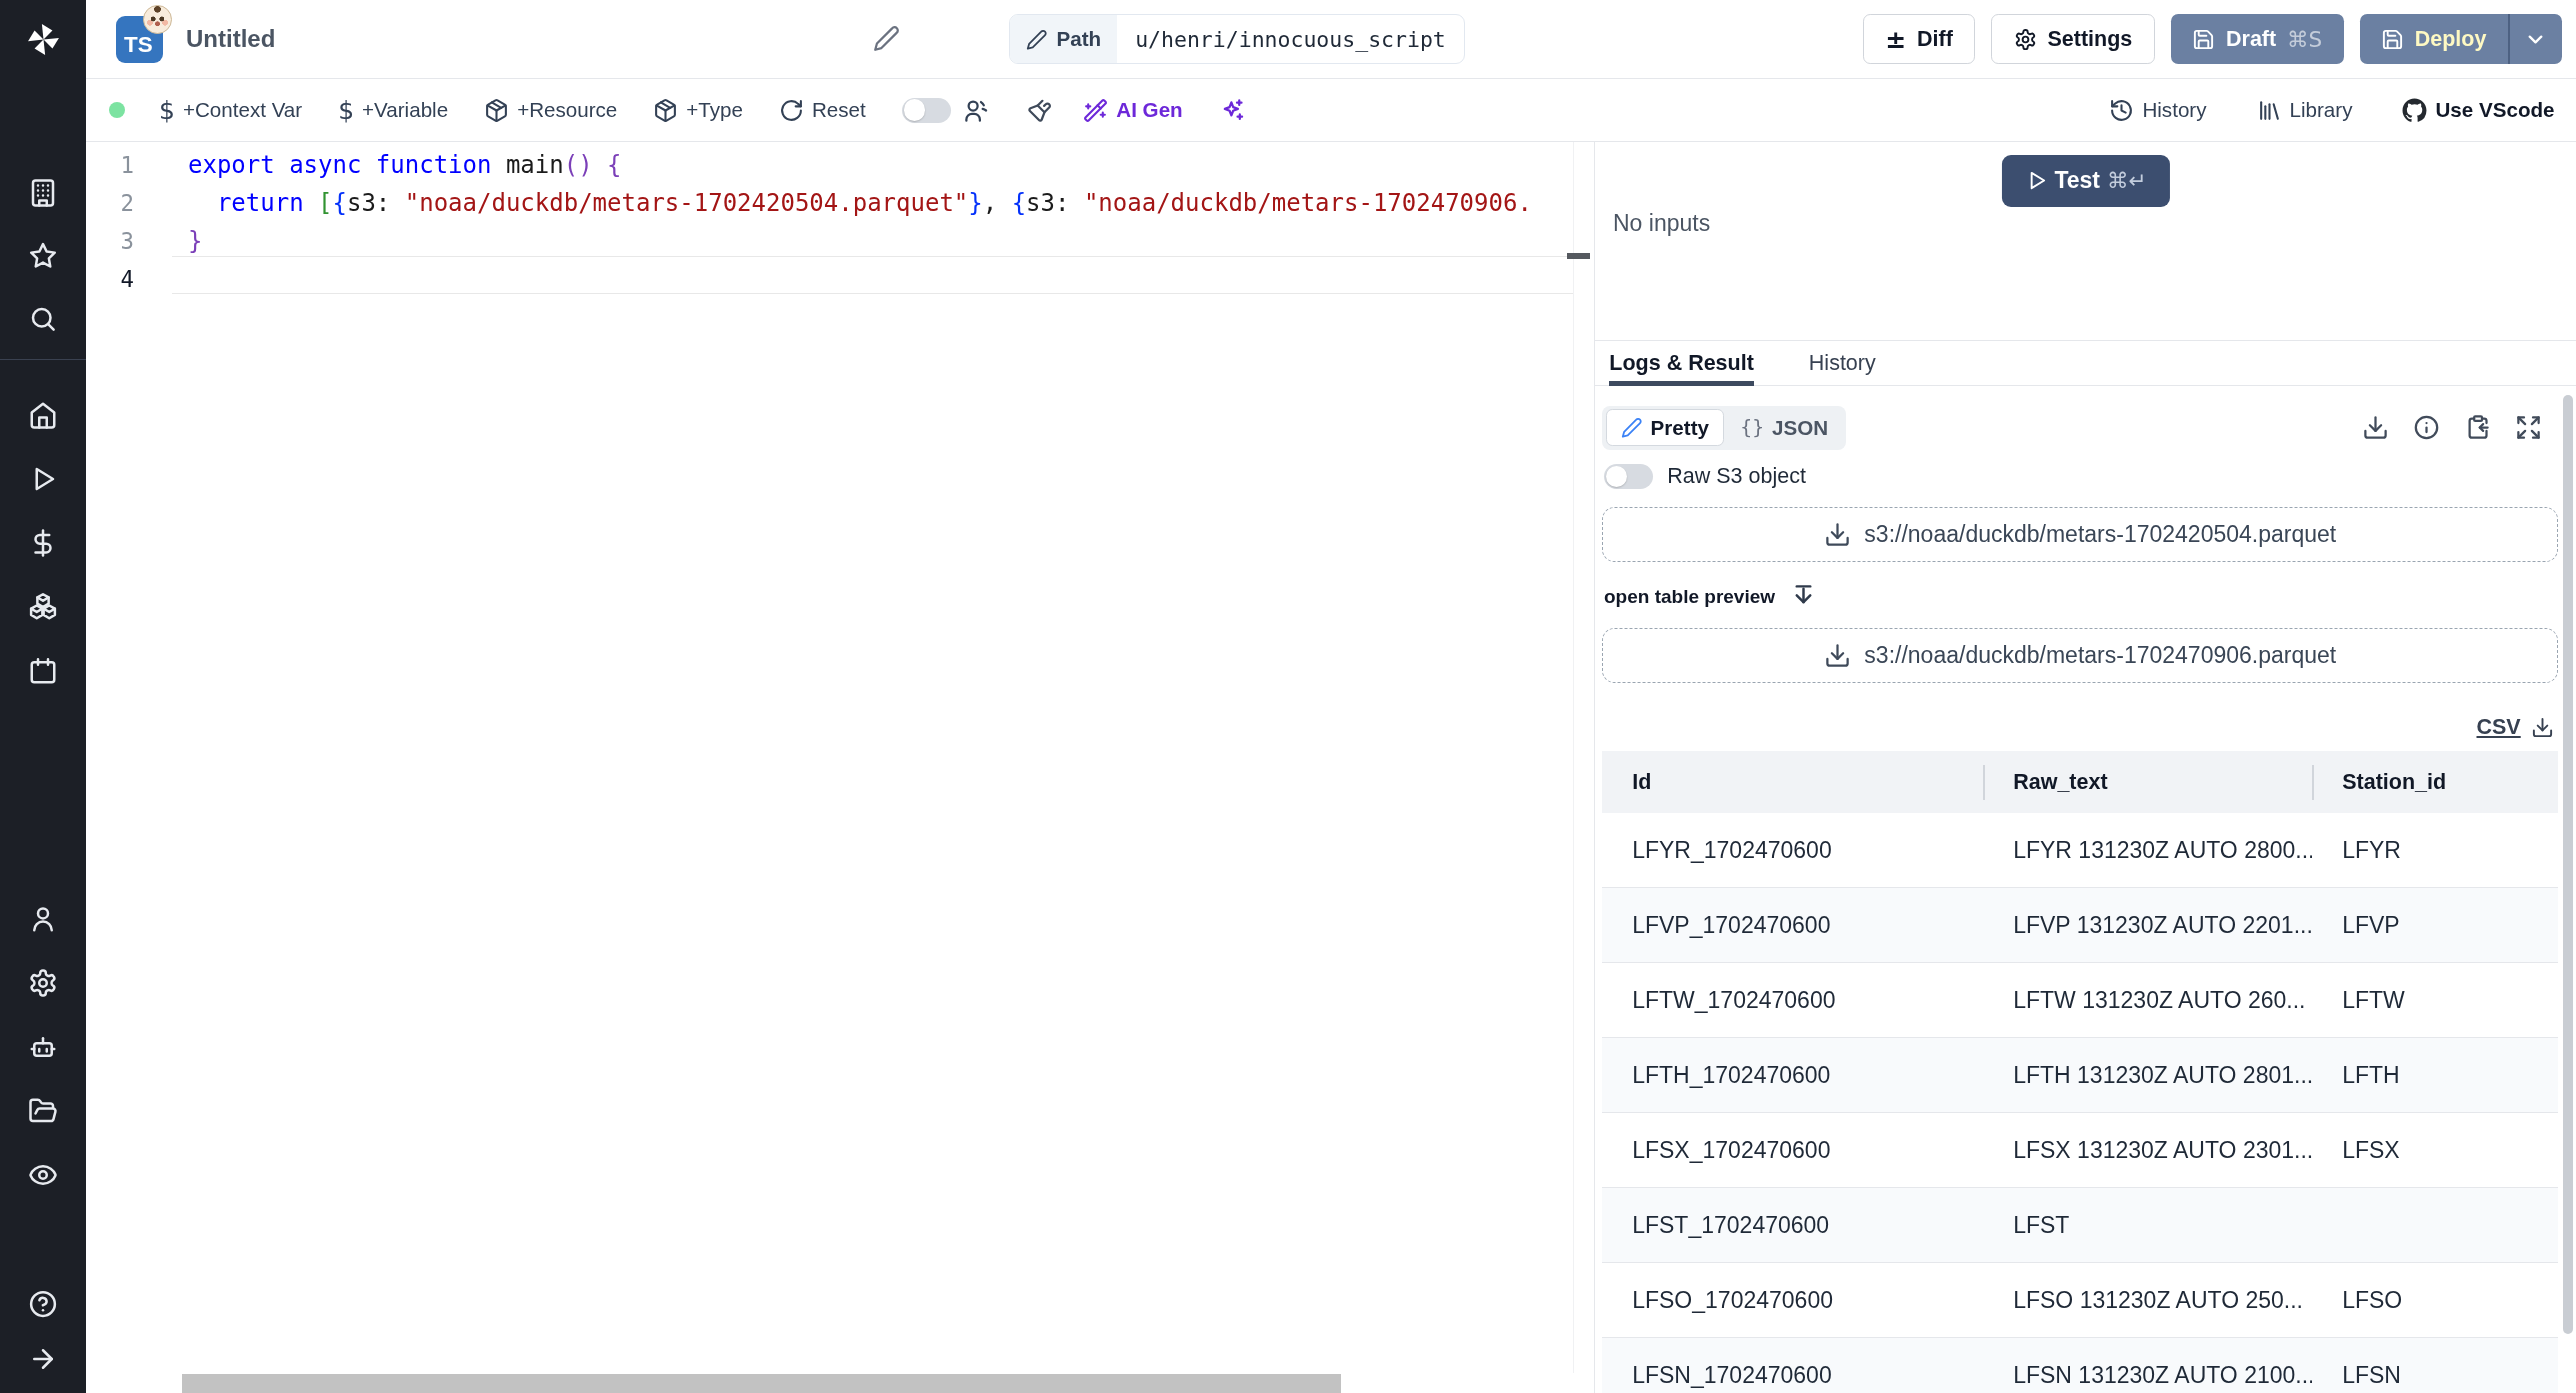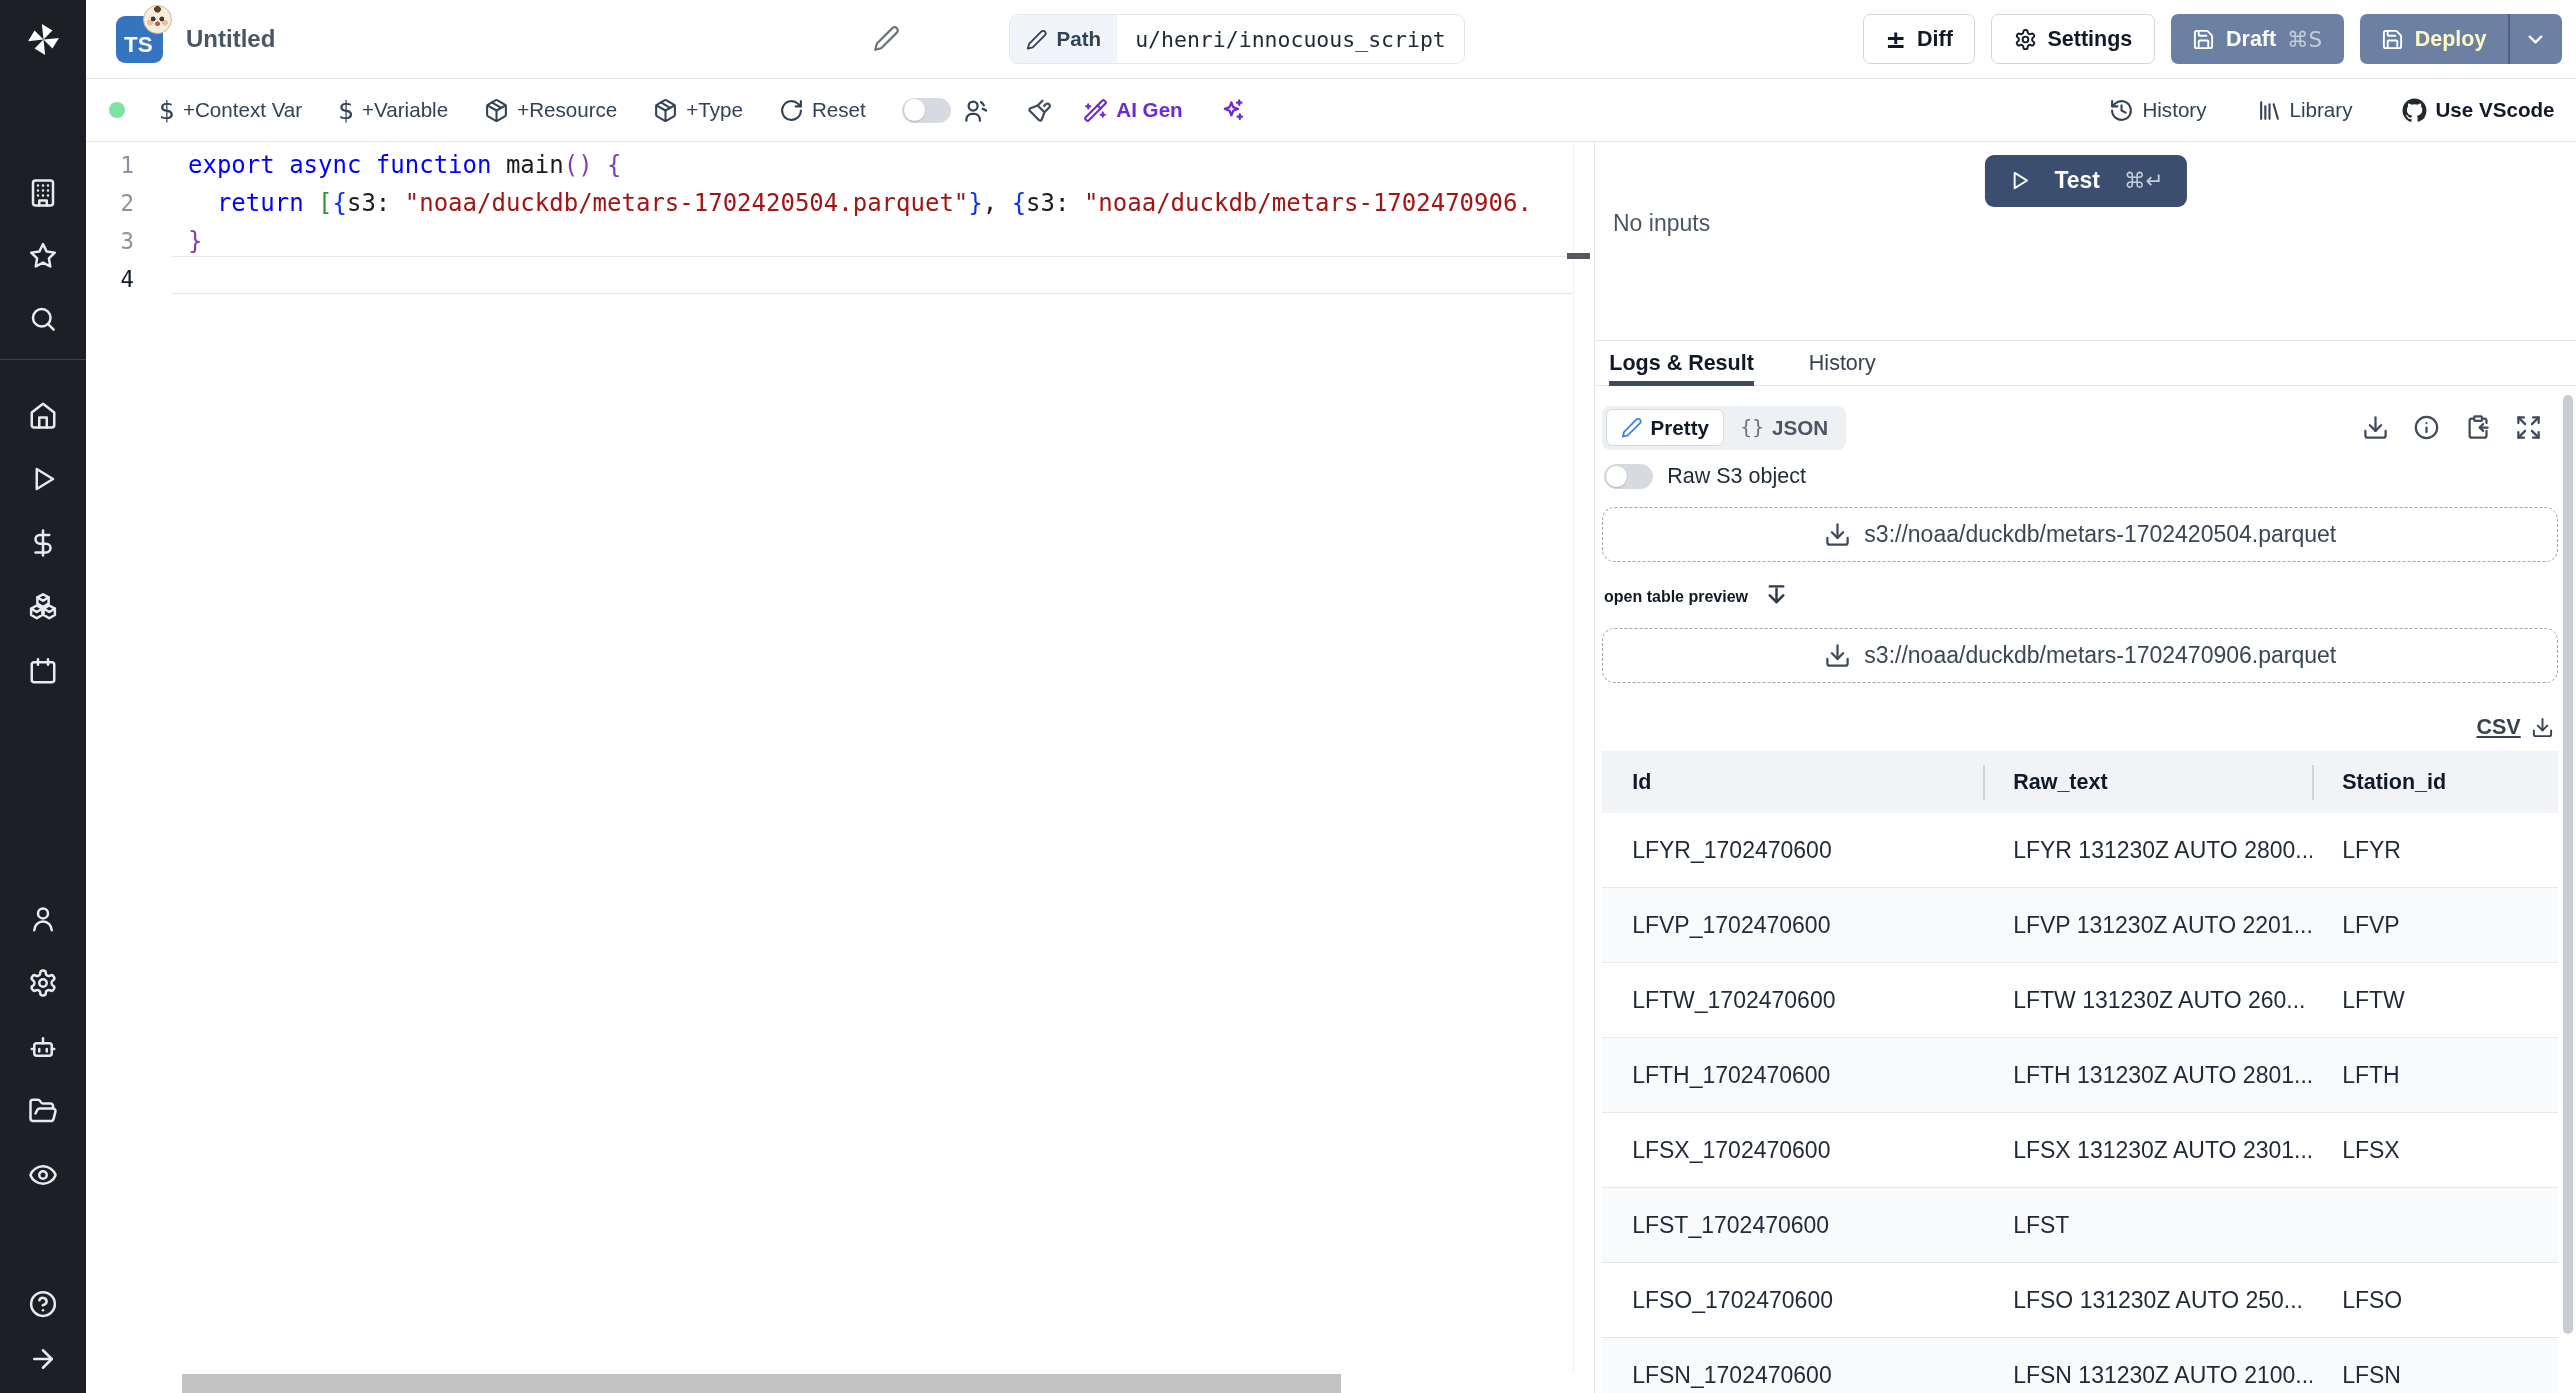--- a/index.html
+++ b/index.html
@@ -89,42 +89,42 @@
   .tk-fn { color:#1b1b1b; } .tk-gr { color:#319331; } .tk-bl { color:#0431fa; } .tk-pu { color:#7b3fb8; }
   .current-line { position:absolute; left:86px; right:19.7px; height:38px; border-top:1.8px solid #e8e8e8; border-bottom:1.8px solid #e8e8e8; pointer-events:none; }
   .overview-ruler-line { position:absolute; right:19.7px; top:0; bottom:20.6px; width:0.9px; background:#f0f1f3; }
   .ruler-marker { position:absolute; right:3.6px; width:23px; height:6.3px; background:#55595f; }
   .hscrollbar { position:absolute; left:96px; bottom:0; width:1159px; height:19.7px; background:#c2c2c2; }
 
   
   .panel { flex:1; border-left:0.9px solid #e5e7eb; display:flex; flex-direction:column; min-width:0; background:#fff; position:relative; }
   .run-row { height:199px; border-bottom:0.9px solid #e5e7eb; position:relative; flex:0 0 199px; }
   .no-inputs { position:absolute; left:18px; top:68px; font-size:23px; color:#4b5563; }
-  .test-btn { position:absolute; left:50%; transform:translateX(-50%); top:12.5px; height:52px; border-radius:9px; background:var(--test-navy,#3c4e6f); color:#fff; display:flex; align-items:center; gap:24px; padding:0 23px; font-size:23px; font-weight:700; cursor:pointer; border:none; }
+  .test-btn { position:absolute; left:50%; transform:translateX(-50%); top:12.5px; height:52px; border-radius:9px; background:var(--test-navy,#3c4e6f); color:#fff; display:flex; align-items:center; gap:7px; padding:0 23px; font-size:23px; font-weight:700; cursor:pointer; border:none; }
   .test-btn svg { width:23px; height:23px; stroke:#fff; stroke-width:2; fill:none; stroke-linecap:round; stroke-linejoin:round; }
   .test-shortcut { font-weight:500; font-size:21.5px; color:#c3cddd; font-family:"DejaVu Sans",sans-serif; }
   .tabs { height:45px; border-bottom:0.9px solid #e5e7eb; display:flex; align-items:stretch; padding-left:14.3px; gap:55px; flex:0 0 45px; }
   .tab { display:flex; align-items:center; font-size:21.5px; color:#374151; position:relative; cursor:pointer; }
   .tab.active { font-weight:600; color:#111827; }
   .tab.active::after { content:""; position:absolute; left:0; right:0; bottom:-0.9px; height:4.5px; background:#3d4a5f; }
   .result { flex:1; padding:19.7px 18px 0 7.2px; position:relative; overflow:hidden; }
   .fmt-row { display:flex; align-items:center; }
   .pill-group { display:flex; align-items:center; background:#eef1f4; border-radius:8px; padding:3.6px; gap:1.8px; }
   .pill { display:flex; align-items:center; gap:8px; font-size:20.6px; font-weight:600; padding:5.4px 14.3px; border-radius:6.3px; color:#4b5563; cursor:pointer; }
   .pill.active { background:#fff; border:0.9px solid #d4d9df; color:#111827; }
   .pill svg { width:21.5px; height:21.5px; stroke:var(--pretty-pen-blue,#3b82f6); stroke-width:2; fill:none; stroke-linecap:round; stroke-linejoin:round; }
   .braces { font-family:"DejaVu Sans Mono","Liberation Mono",monospace; font-size:19.7px; color:#6b7280; font-weight:400; }
   .fmt-icons { margin-left:auto; display:flex; align-items:center; gap:24px; color:#414b5a; padding-right:16px; }
   .fmt-icons svg { width:27px; height:27px; stroke:currentColor; stroke-width:2; fill:none; stroke-linecap:round; stroke-linejoin:round; cursor:pointer; }
   .raw-row { margin-top:14.3px; display:flex; align-items:center; gap:14.3px; padding-left:1.8px; }
   .raw-label { font-size:21.5px; font-weight:500; color:#1f2937; }
   .dashed-btn { margin-top:18px; height:55px; border:1.8px dashed #9aa5b1; border-radius:12.5px; display:flex; align-items:center; justify-content:center; gap:13.4px; color:#3a4656; font-size:23px; cursor:pointer; background:#fff; width:100%; }
   .dashed-btn svg { width:27px; height:27px; stroke:#3f4a5a; stroke-width:2; fill:none; stroke-linecap:round; stroke-linejoin:round; }
   .preview-row { margin-top:21.5px; display:flex; align-items:center; gap:15px; padding-left:1.8px; }
-  .preview-label { font-size:16px; font-weight:700; color:#111827; }
+  .preview-label { font-size:19px; font-weight:700; color:#111827; }
   .preview-row svg { width:27px; height:27px; stroke:#2f3a4b; stroke-width:2.2; fill:none; stroke-linecap:round; stroke-linejoin:round; cursor:pointer; }
   .csv-row { margin-top:32px; display:flex; justify-content:flex-end; align-items:center; gap:10.7px; padding-right:3.6px; }
   .csv-link { font-size:21.5px; font-weight:600; color:#374151; text-decoration:underline; cursor:pointer; }
   .csv-row svg { width:23px; height:23px; stroke:#374151; stroke-width:2; fill:none; stroke-linecap:round; stroke-linejoin:round; cursor:pointer; }
   .tbl { margin-top:10.7px; }
   .trow { display:grid; grid-template-columns:381px 329px 1fr; }
   .thead { background:#f1f3f6; height:62px; }
   .thead .tcell { font-size:21.5px; font-weight:700; color:#111827; display:flex; align-items:center; padding-left:30px; position:relative; }
   .thead .tcell + .tcell::before { content:""; position:absolute; left:0; top:13.4px; bottom:13.4px; width:1.8px; background:#d1d5db; }
   .tbody .trow { height:75px; border-bottom:0.9px solid #e5e7eb; background:#fff; }

